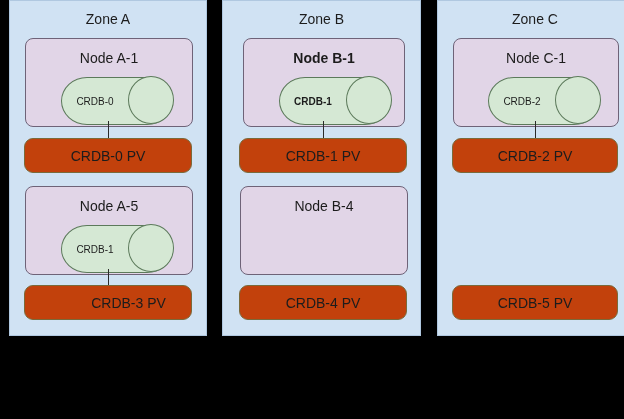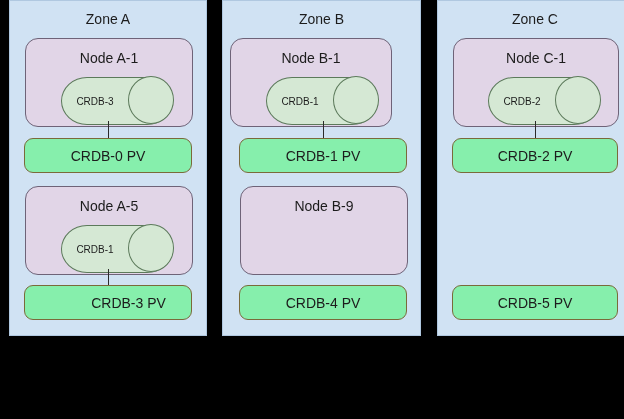--- a/index.html
+++ b/index.html
@@ -41,21 +41,21 @@
     text-align: center;
     font-size: 14px;
     line-height: 18px;
     color: #1c1c1c;
   }
 
   .node {
     position: absolute;
     background: #e1d5e7;
     border: 1px solid #6e6378;
-    border-radius: 13px;
+    border-radius: 8px;
     box-sizing: border-box;
   }
   .node-title {
     position: absolute;
     top: 10px;
     left: 0;
     right: 0;
     text-align: center;
     font-size: 14px;
     line-height: 18px;
@@ -100,21 +100,21 @@
   }
 
   .connector {
     position: absolute;
     width: 1px;
     background: #2b2b2b;
   }
 
   .pv {
     position: absolute;
-    background: #86efac;
+    background: #c2410c;
     border: 1px solid #7a6a3a;
     border-radius: 9px;
     box-sizing: border-box;
     display: flex;
     align-items: center;
     justify-content: center;
     font-size: 14px;
     line-height: 18px;
     color: #1c1c1c;
   }
@@ -125,54 +125,54 @@
 <div id="canvas">
 
   <div class="zone" id="zone-a">
     <div class="zone-title">Zone A</div>
 
     <div class="node" style="left:15px; top:37px; width:168px; height:89px;">
       <div class="node-title">Node A-1</div>
       <div class="cyl" style="left:35px; top:38px; width:112px;">
         <div class="cyl-body"></div>
         <div class="cyl-cap"></div>
-        <div class="cyl-label">CRDB-3</div>
+        <div class="cyl-label">CRDB-0</div>
       </div>
     </div>
     <div class="connector" style="left:98px; top:120px; height:17px;"></div>
     <div class="pv" style="left:14px; top:137px; width:168px; height:35px;">CRDB-0 PV</div>
 
     <div class="node" style="left:15px; top:185px; width:168px; height:89px;">
       <div class="node-title">Node A-5</div>
       <div class="cyl" style="left:35px; top:38px; width:112px;">
         <div class="cyl-body"></div>
         <div class="cyl-cap"></div>
         <div class="cyl-label">CRDB-1</div>
       </div>
     </div>
     <div class="connector" style="left:98px; top:268px; height:16px;"></div>
     <div class="pv" style="left:14px; top:284px; width:168px; height:35px;padding-left:41px;">CRDB-3 PV</div>
   </div>
 
   <div class="zone" id="zone-b">
     <div class="zone-title">Zone B</div>
 
-    <div class="node" style="left:7px; top:37px; width:162px; height:89px;">
+    <div class="node" style="left:20px; top:37px; width:162px; height:89px;font-weight:bold;">
       <div class="node-title">Node B-1</div>
       <div class="cyl" style="left:35px; top:38px; width:112px;">
         <div class="cyl-body"></div>
         <div class="cyl-cap"></div>
         <div class="cyl-label">CRDB-1</div>
       </div>
     </div>
     <div class="connector" style="left:100px; top:120px; height:17px;"></div>
     <div class="pv" style="left:16px; top:137px; width:168px; height:35px;">CRDB-1 PV</div>
 
     <div class="node" style="left:17px; top:185px; width:168px; height:89px;">
-      <div class="node-title">Node B-9</div>
+      <div class="node-title">Node B-4</div>
     </div>
     <div class="pv" style="left:16px; top:284px; width:168px; height:35px;border-radius:9px;">CRDB-4 PV</div>
   </div>
 
   <div class="zone" id="zone-c">
     <div class="zone-title">Zone C</div>
 
     <div class="node" style="left:15px; top:37px; width:166px; height:89px;">
       <div class="node-title">Node C-1</div>
       <div class="cyl" style="left:34px; top:38px; width:112px;">

